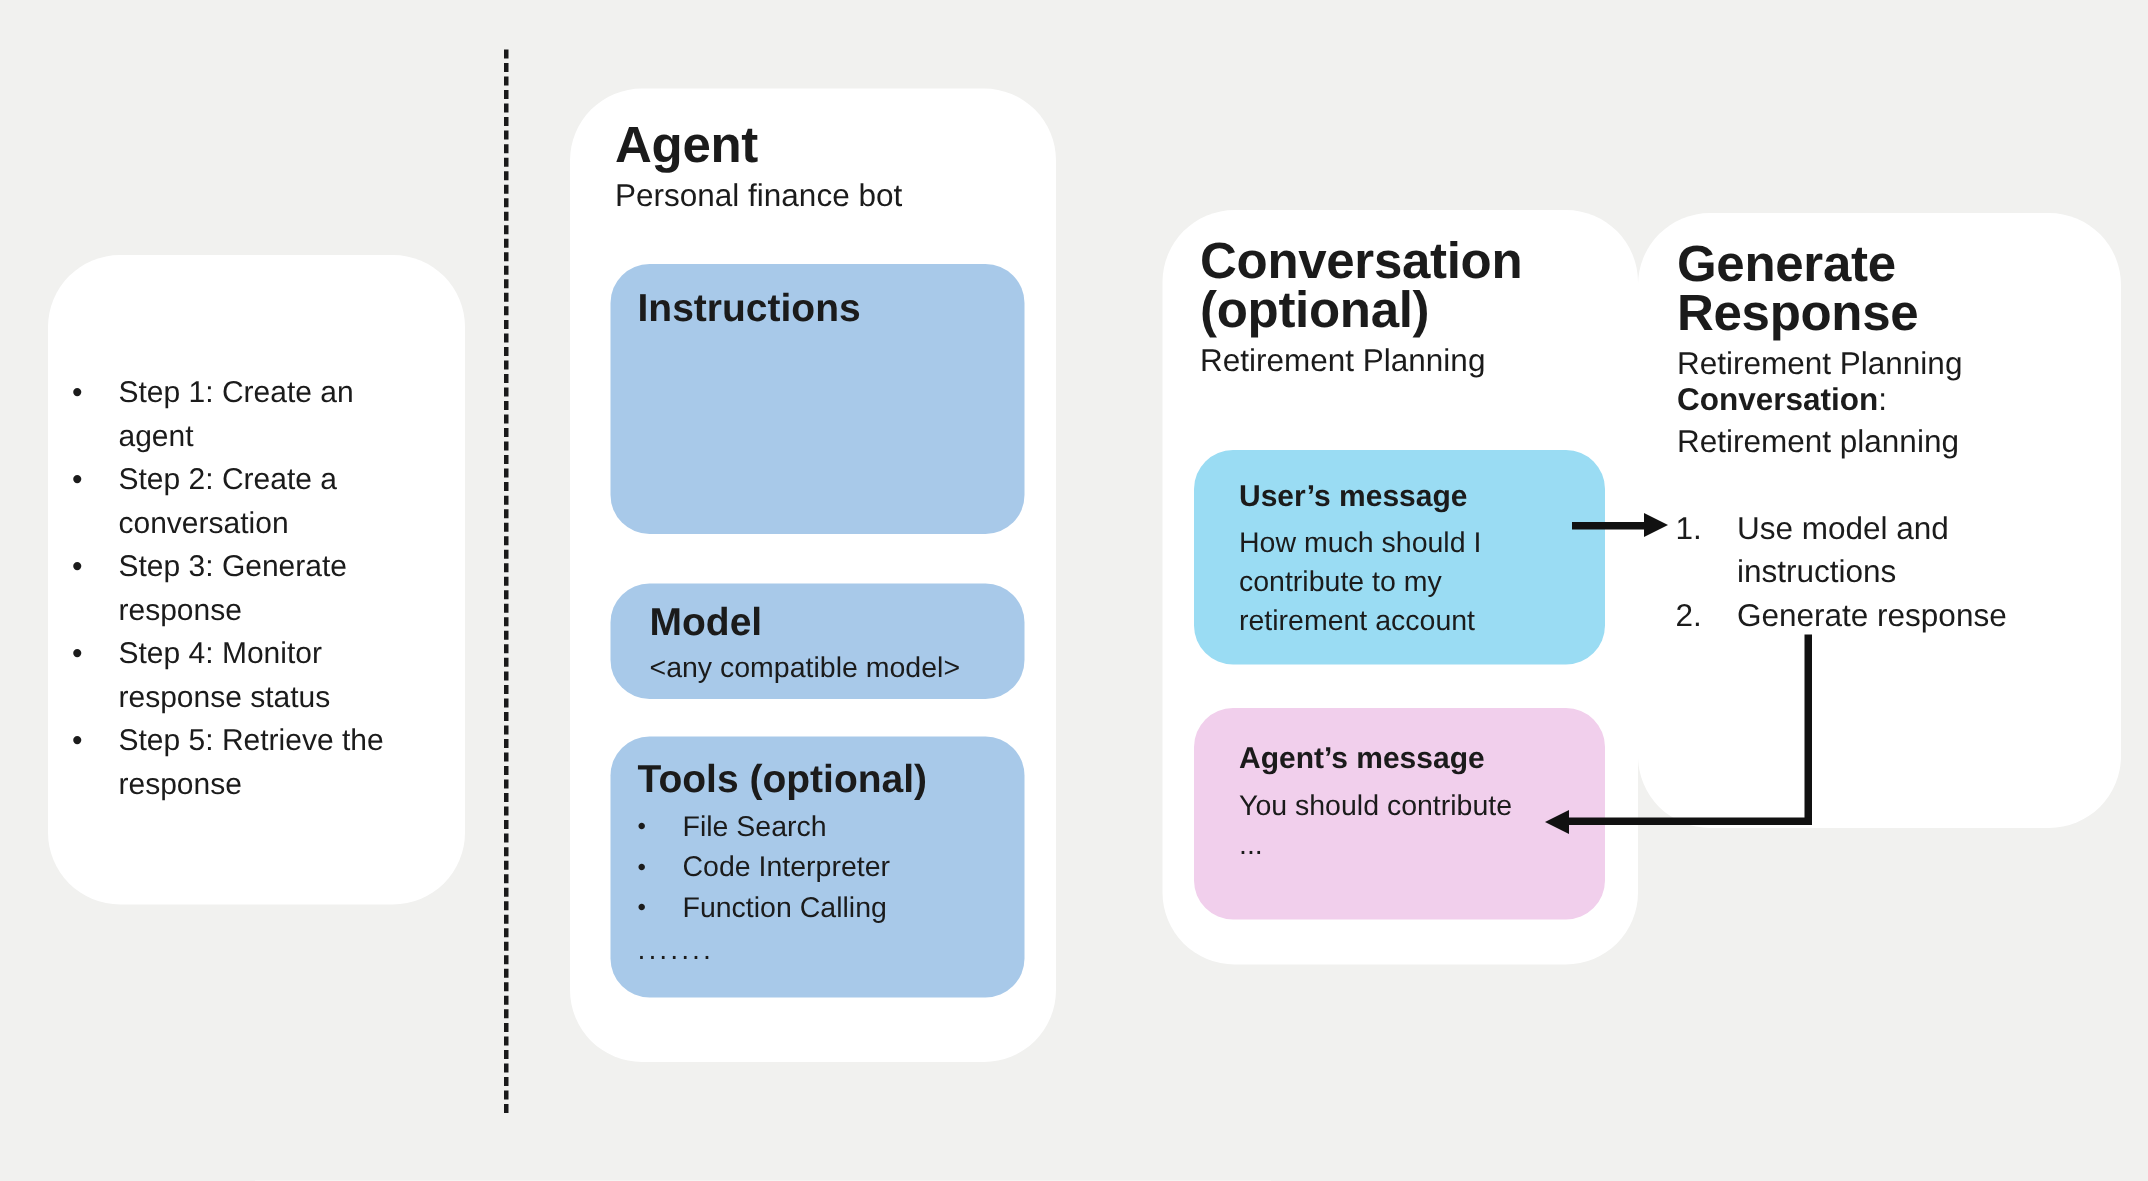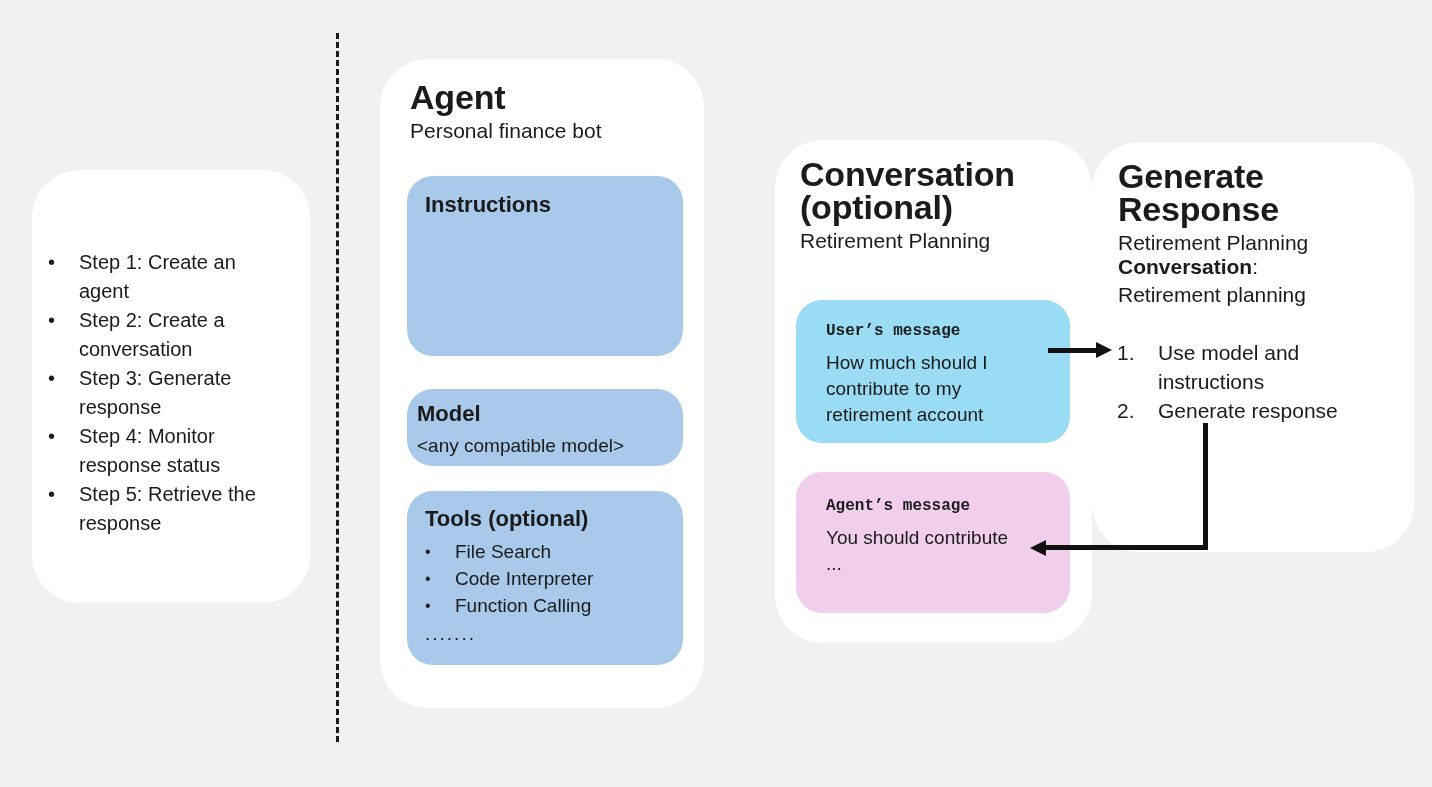--- a/index.html
+++ b/index.html
@@ -29,33 +29,33 @@
   }
   
   .agent-card{left:380px;top:59px;width:324px;height:649px;}
   .card-heading{font-weight:bold;font-size:34px;line-height:33px;letter-spacing:-0.2px;}
   .card-subtitle{font-size:21px;line-height:27px;margin-top:3px;}
   .agent-card .head-block{position:absolute;left:30px;top:22px;width:270px;}
   .inner-box{position:absolute;border-radius:26px;box-sizing:border-box;}
   .blue{background:#a8c9e9;}
   .cyan{background:#9adcf3;}
   .pink{background:#f1cfec;}
-  .inner-title{font-weight:bold;font-size:22px;line-height:28px;margin-bottom:5px;}
+  .inner-title{font-weight:bold;font-size:26px;line-height:28px;margin-bottom:5px;}
   .inner-body{font-size:19px;line-height:26px;}
   .instructions-box{left:27px;top:117px;width:276px;height:180px;padding:15px 18px;}
-  .model-box{left:27px;top:330px;width:276px;height:77px;padding:11px 10px;}
+  .model-box{left:27px;top:330px;width:276px;height:77px;padding:11px 26px;}
   .tools-box{left:27px;top:432px;width:276px;height:174px;padding:14px 18px;}
   .tools-list{margin:2px 0 0 0;padding:0;list-style:none;}
   .tools-list li{display:flex;font-size:19px;line-height:27px;}
   .tools-list .bullet{width:30px;flex:0 0 30px;font-size:16px;}
   .tools-ellipsis{font-size:19px;line-height:24px;letter-spacing:2px;margin-top:3px;}
   
   .conversation-card{left:775px;top:140px;width:317px;height:503px;}
   .conversation-card .head-block{position:absolute;left:25px;top:18px;width:225px;}
-  .msg-title{font-weight:bold;font-size:16px;line-height:29px;margin-bottom:4px;font-family:Liberation Mono, monospace;}
+  .msg-title{font-weight:bold;font-size:20px;line-height:29px;margin-bottom:4px;}
   .user-message-box{left:21px;top:160px;width:274px;height:143px;padding:17px 26px 0 30px;}
   .agent-message-box{left:21px;top:332px;width:274px;height:141px;padding:20px 26px 0 30px;}
   .msg-body{font-size:19px;line-height:26px;width:200px;}
   
   .generate-card{left:1092px;top:142px;width:322px;height:410px;}
   .generate-card .head-block{position:absolute;left:26px;top:18px;width:285px;}
   .conv-ref{position:absolute;left:26px;top:111px;font-size:21px;line-height:28px;}
   .conv-ref .label{font-weight:bold;}
   .gen-list{position:absolute;left:25px;top:196px;margin:0;padding:0;list-style:none;}
   .gen-list li{display:flex;font-size:21px;line-height:29px;}

